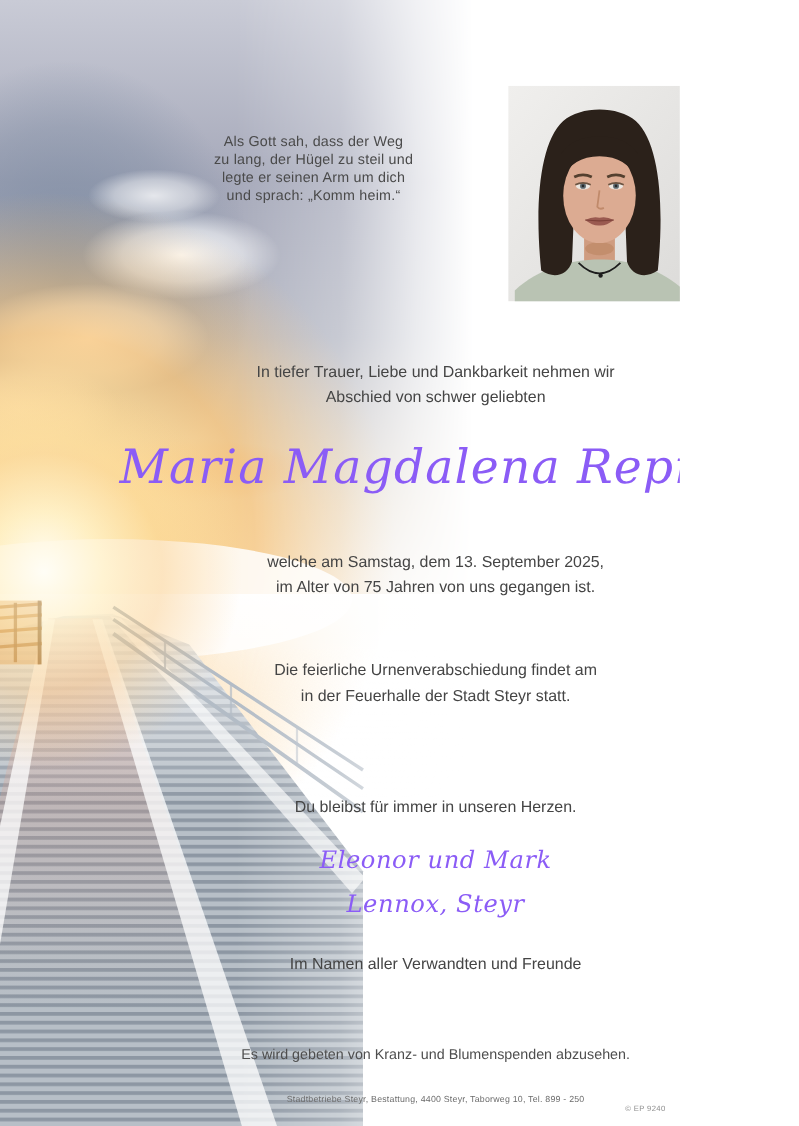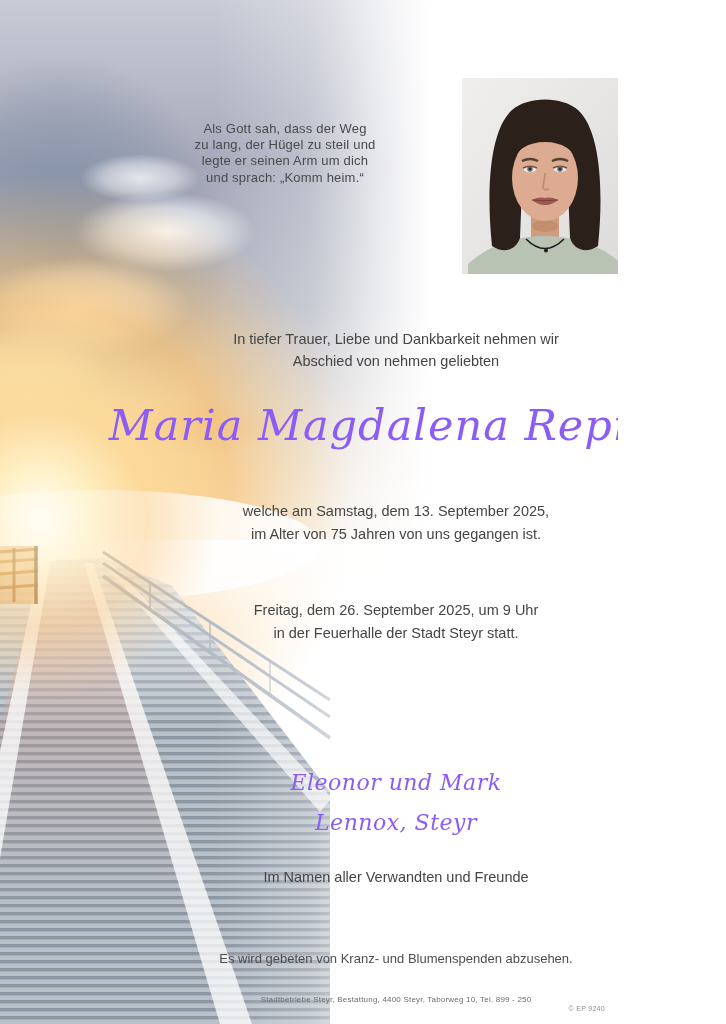--- a/index.html
+++ b/index.html
@@ -192,35 +192,36 @@
 
   <div class="poem">
     <div>Als Gott sah, dass der Weg</div>
     <div>zu lang, der Hügel zu steil und</div>
     <div>legte er seinen Arm um dich</div>
     <div>und sprach: „Komm heim.“</div>
   </div>
 
   <div class="txt intro">
     <div>In tiefer Trauer, Liebe und Dankbarkeit nehmen wir</div>
-    <div>Abschied von nehmen geliebten</div>
+    <div>Abschied von schwer geliebten</div>
   </div>
 
   <h1 class="txt name">Maria Magdalena Repnik</h1>
 
   <div class="txt death">
     <div>welche am Samstag, dem 13. September 2025,</div>
     <div>im Alter von 75 Jahren von uns gegangen ist.</div>
   </div>
 
   <div class="txt ceremony">
-    <div>Freitag, dem 26. September 2025, um 9 Uhr</div>
+    <div>Die feierliche Urnenverabschiedung findet am</div>
     <div>in der Feuerhalle der Stadt Steyr statt.</div>
   </div>
 
+  <div class="txt farewell">Du bleibst für immer in unseren Herzen.</div>
 
   <div class="txt mourner mourner-1">Eleonor und Mark</div>
   <div class="txt mourner mourner-2">Lennox, Steyr</div>
 
   <div class="txt relatives">Im Namen aller Verwandten und Freunde</div>
 
   <div class="txt donation">Es wird gebeten von Kranz- und Blumenspenden abzusehen.</div>
 
   <div class="txt footer">Stadtbetriebe Steyr, Bestattung, 4400 Steyr, Taborweg 10, Tel. 899 - 250</div>
 

